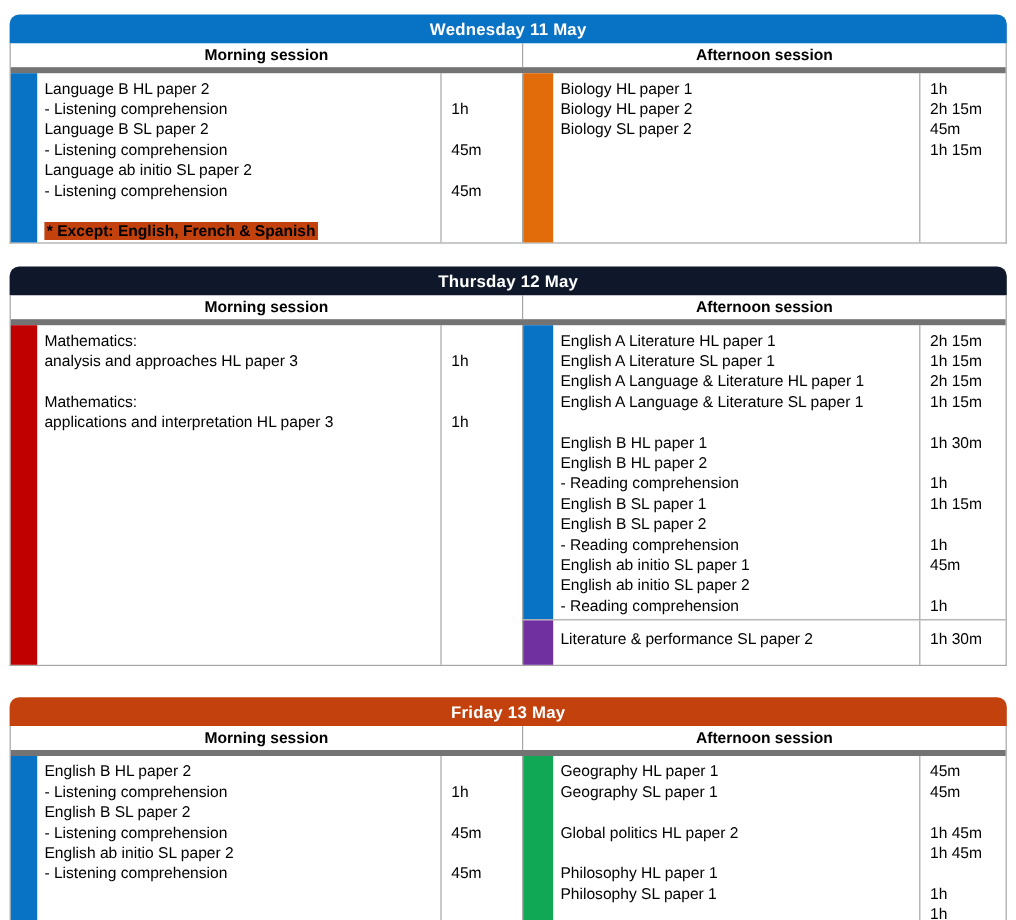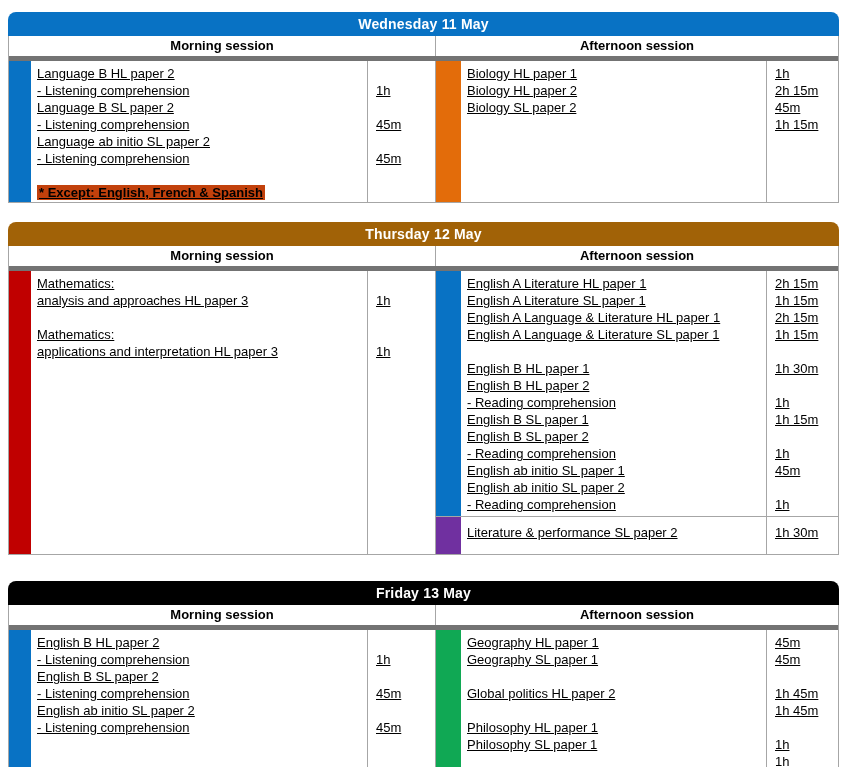--- a/index.html
+++ b/index.html
@@ -19,21 +19,21 @@
     color:#fff;font-weight:bold;font-size:14px;text-align:center;
     letter-spacing:0.2px;
   }
   .day-box{border:1px solid #a6a6a6;border-top:none;}
   .session-row{display:flex;height:20px;border-bottom:5px solid #737373;}
   .session-cell{
     line-height:20px;font-size:13px;font-weight:bold;text-align:center;
   }
   .session-cell.morning{width:426px;}
   .session-cell.afternoon{flex:1;border-left:1px solid #a6a6a6;}
-  .content-row{display:flex;align-items:stretch;text-decoration:underline;}
+  .content-row{display:flex;align-items:stretch;}
   .half{display:flex;flex-direction:column;}
   .half.morning{width:426px;}
   .half.afternoon{flex:1;border-left:1px solid #a6a6a6;}
   .block{display:flex;align-items:stretch;}
   .block.grow{flex:1 1 auto;}
   .block.fixed{flex:0 0 auto;height:37px;border-top:1px solid #a6a6a6;}
   .color-bar{flex:0 0 auto;}
   .morning .color-bar{width:22px;}
   .afternoon .color-bar{width:25px;}
   .subjects{flex:1;padding:4px 4px 0 6px;overflow:hidden;}
@@ -94,21 +94,21 @@
                 <div class="line"><span>2h 15m</span></div>
                 <div class="line"><span>45m</span></div>
                 <div class="line"><span>1h 15m</span></div>
               </div>
             </div>
           </div>
         </div>
       </div>
     </div>
     <div class="day-table gap26">
-      <div class="day-header" style="background: #a16207;">Thursday 12 May</div>
+      <div class="day-header" style="background: #0f172a;">Thursday 12 May</div>
       <div class="day-box">
         <div class="session-row">
           <div class="session-cell morning">Morning session</div>
           <div class="session-cell afternoon">Afternoon session</div>
         </div>
         <div class="content-row" style="min-height: 283px;">
           <div class="half morning">
             <div class="block grow">
               <div class="color-bar" style="background: rgb(192, 0, 0);"></div>
               <div class="subjects">
@@ -170,21 +170,21 @@
               </div>
               <div class="durations">
                 <div class="line"><span>1h 30m</span></div>
               </div>
             </div>
           </div>
         </div>
       </div>
     </div>
     <div class="day-table ">
-      <div class="day-header" style="background: #000000;">Friday 13 May</div>
+      <div class="day-header" style="background: #c2410c;">Friday 13 May</div>
       <div class="day-box">
         <div class="session-row">
           <div class="session-cell morning">Morning session</div>
           <div class="session-cell afternoon">Afternoon session</div>
         </div>
         <div class="content-row" style="min-height: 148px;">
           <div class="half morning">
             <div class="block grow">
               <div class="color-bar" style="background: rgb(8, 114, 196);"></div>
               <div class="subjects">

